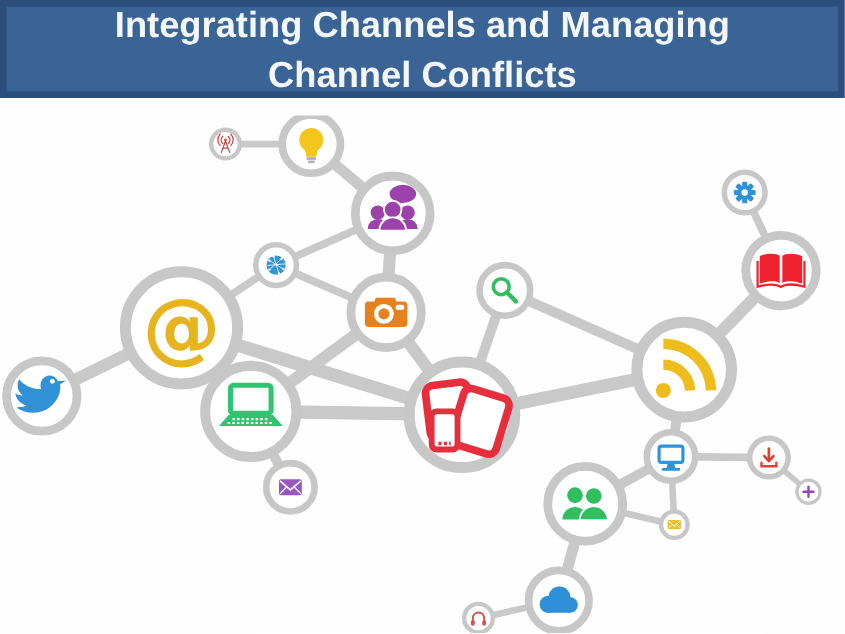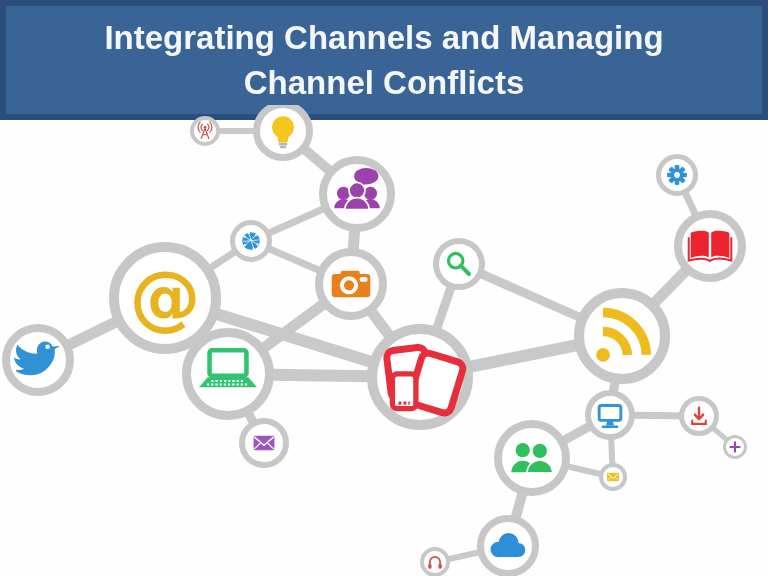--- a/index.html
+++ b/index.html
@@ -1,21 +1,21 @@
 <!DOCTYPE html>
 <html><head>
 <meta charset="utf-8">
 <style>
   html,body{margin:0;padding:0;background:#ffffff;}
   .slide{
     position:relative;width:768px;height:576px;overflow:hidden;
     background:#fefefe;font-family:"Liberation Sans",sans-serif;
   }
   .header{
-    position:absolute;left:0;top:0;width:768px;height:120px;
+    position:absolute;left:0;top:0;width:768px;height:89px;
     box-sizing:border-box;
     display:flex;flex-direction:column;align-items:center;justify-content:center;
   }
   .title-line{
     font-weight:bold;font-size:33px;line-height:45px;white-space:nowrap;
   }
   .diagram{
     position:absolute;left:0;top:105px;width:768px;height:471px;
   }
 </style>

